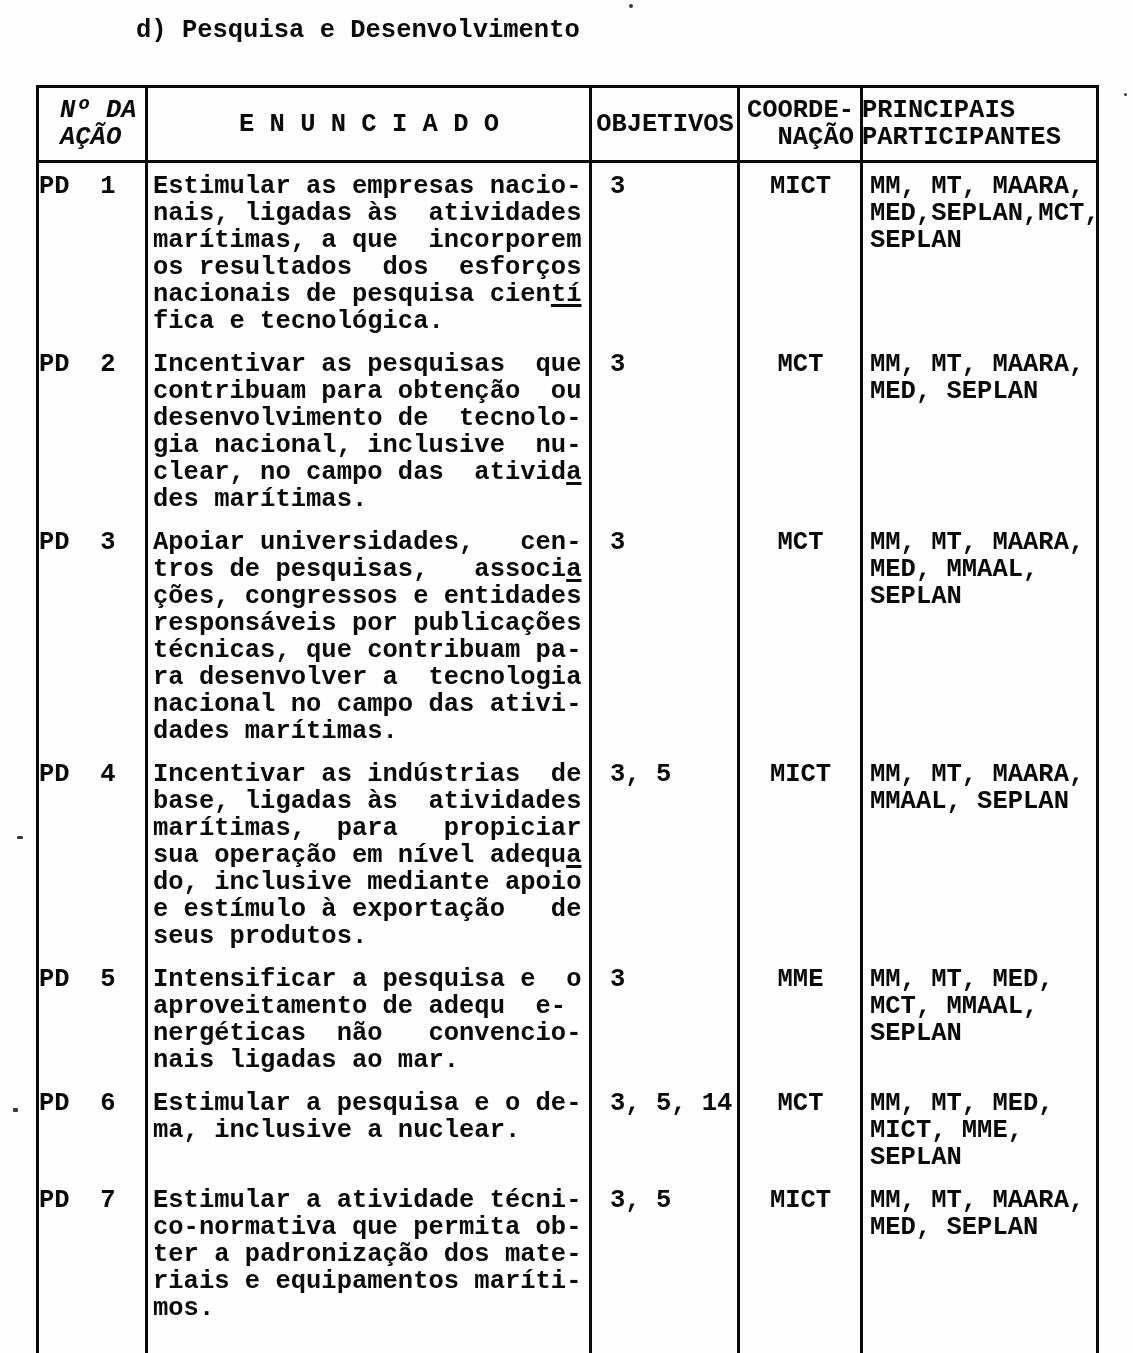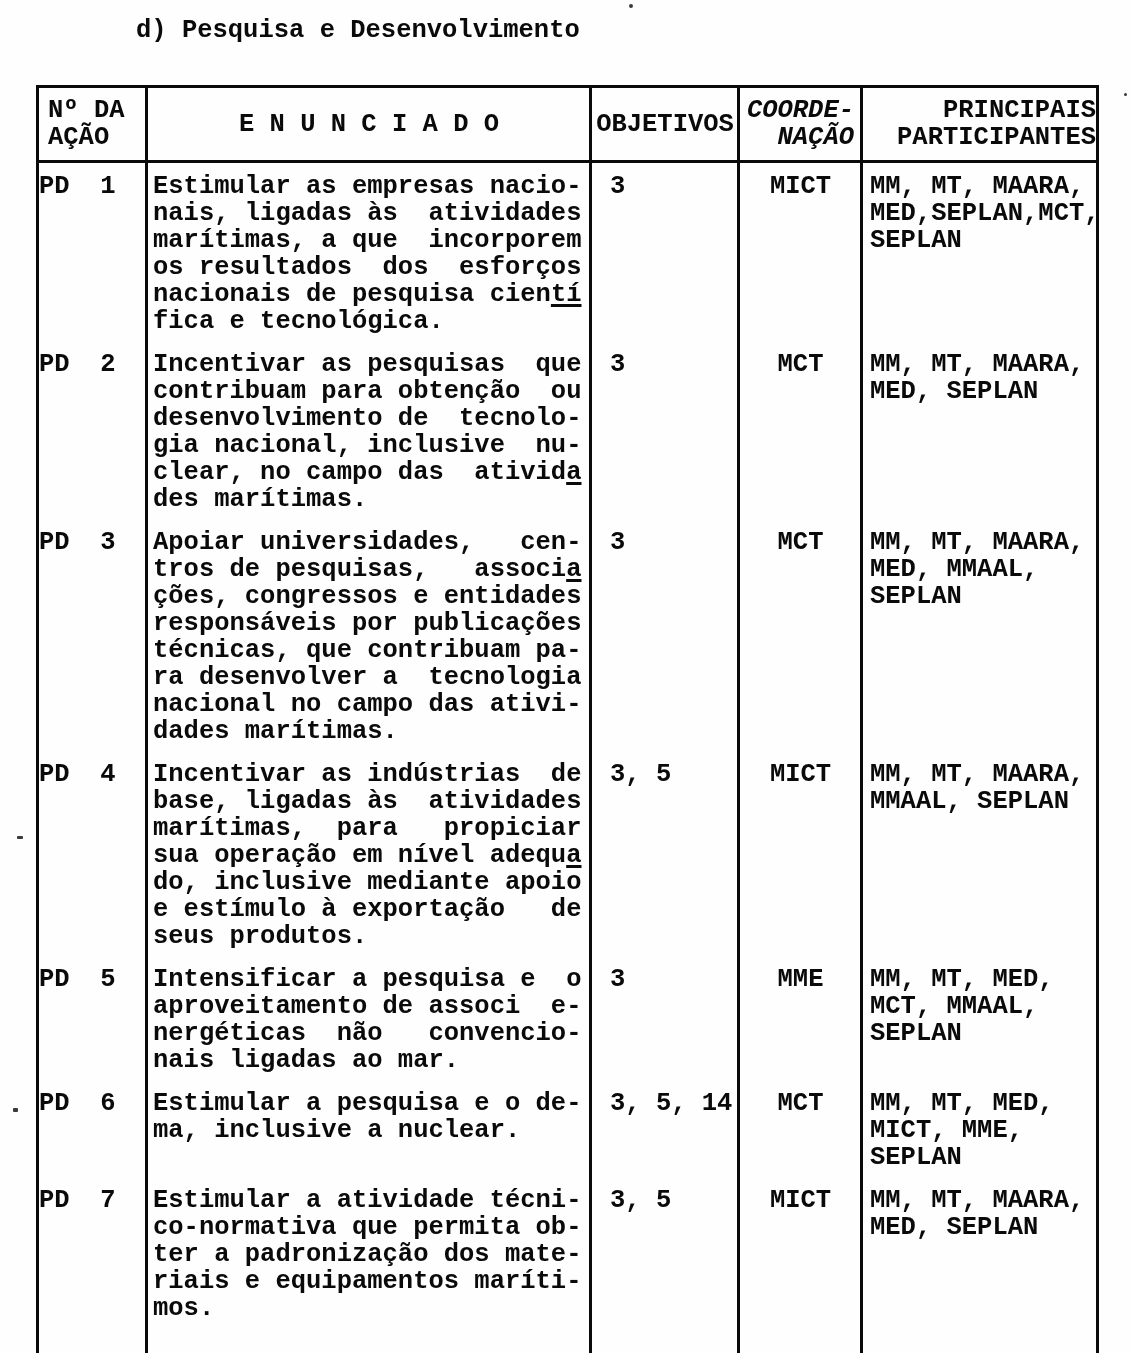--- a/index.html
+++ b/index.html
@@ -41,25 +41,25 @@
   .thead{
     display:grid;
     grid-template-columns:var(--cols);
     height:75px;
     border-bottom:3px solid var(--ink);
   }
   .th{
     display:flex;flex-direction:column;justify-content:center;
     white-space:pre;
   }
-  .th-acao{padding-left:9px;}
+  .th-acao{padding-left:21px;font-style:italic;}
   .th-enunciado{text-align:center;}
   .th-objetivos{text-align:center;}
-  .th-coordenacao{text-align:right;padding-right:8px;font-style:italic;}
-  .th-participantes{text-align:right;}
+  .th-coordenacao{text-align:right;padding-right:8px;}
+  .th-participantes{text-align:left;}
   .tbody{
     display:grid;
     grid-template-columns:var(--cols);
     align-content:start;
   }
   .cell{
     white-space:pre;
     padding-bottom:16px;
   }
   .r0{padding-top:10px;}
@@ -129,21 +129,21 @@
         <div class="cell c2"><div class="line"><span>Apoiar universidades,   cen-</span></div><div class="line"><span>tros de pesquisas,   associ</span><span class="u">a</span></div><div class="line"><span>ções, congressos e entidades</span></div><div class="line"><span>responsáveis por publicações</span></div><div class="line"><span>técnicas, que contribuam pa-</span></div><div class="line"><span>ra desenvolver a  tecnologia</span></div><div class="line"><span>nacional no campo das ativi-</span></div><div class="line"><span>dades marítimas.</span></div></div>
         <div class="cell c3">3</div>
         <div class="cell c4">MCT</div>
         <div class="cell c5"><div class="line">MM, MT, MAARA,</div><div class="line">MED, MMAAL,</div><div class="line">SEPLAN</div></div>
         <div class="cell c1">PD  4</div>
         <div class="cell c2"><div class="line"><span>Incentivar as indústrias  de</span></div><div class="line"><span>base, ligadas às  atividades</span></div><div class="line"><span>marítimas,  para   propiciar</span></div><div class="line"><span>sua operação em nível adequ</span><span class="u">a</span></div><div class="line"><span>do, inclusive mediante apoio</span></div><div class="line"><span>e estímulo à exportação   de</span></div><div class="line"><span>seus produtos.</span></div></div>
         <div class="cell c3">3, 5</div>
         <div class="cell c4">MICT</div>
         <div class="cell c5"><div class="line">MM, MT, MAARA,</div><div class="line">MMAAL, SEPLAN</div></div>
         <div class="cell c1">PD  5</div>
-        <div class="cell c2"><div class="line"><span>Intensificar a pesquisa e  o</span></div><div class="line"><span>aproveitamento de associ  e-</span></div><div class="line"><span>nergéticas  não   convencio-</span></div><div class="line"><span>nais ligadas ao mar.</span></div></div>
+        <div class="cell c2"><div class="line"><span>Intensificar a pesquisa e  o</span></div><div class="line"><span>aproveitamento de adequ  e-</span></div><div class="line"><span>nergéticas  não   convencio-</span></div><div class="line"><span>nais ligadas ao mar.</span></div></div>
         <div class="cell c3">3</div>
         <div class="cell c4">MME</div>
         <div class="cell c5"><div class="line">MM, MT, MED,</div><div class="line">MCT, MMAAL,</div><div class="line">SEPLAN</div></div>
         <div class="cell c1">PD  6</div>
         <div class="cell c2"><div class="line"><span>Estimular a pesquisa e o de-</span></div><div class="line"><span>ma, inclusive a nuclear.</span></div></div>
         <div class="cell c3">3, 5, 14</div>
         <div class="cell c4">MCT</div>
         <div class="cell c5"><div class="line">MM, MT, MED,</div><div class="line">MICT, MME,</div><div class="line">SEPLAN</div></div>
         <div class="cell c1">PD  7</div>
         <div class="cell c2"><div class="line"><span>Estimular a atividade técni-</span></div><div class="line"><span>co-normativa que permita ob-</span></div><div class="line"><span>ter a padronização dos mate-</span></div><div class="line"><span>riais e equipamentos maríti-</span></div><div class="line"><span>mos.</span></div></div>

